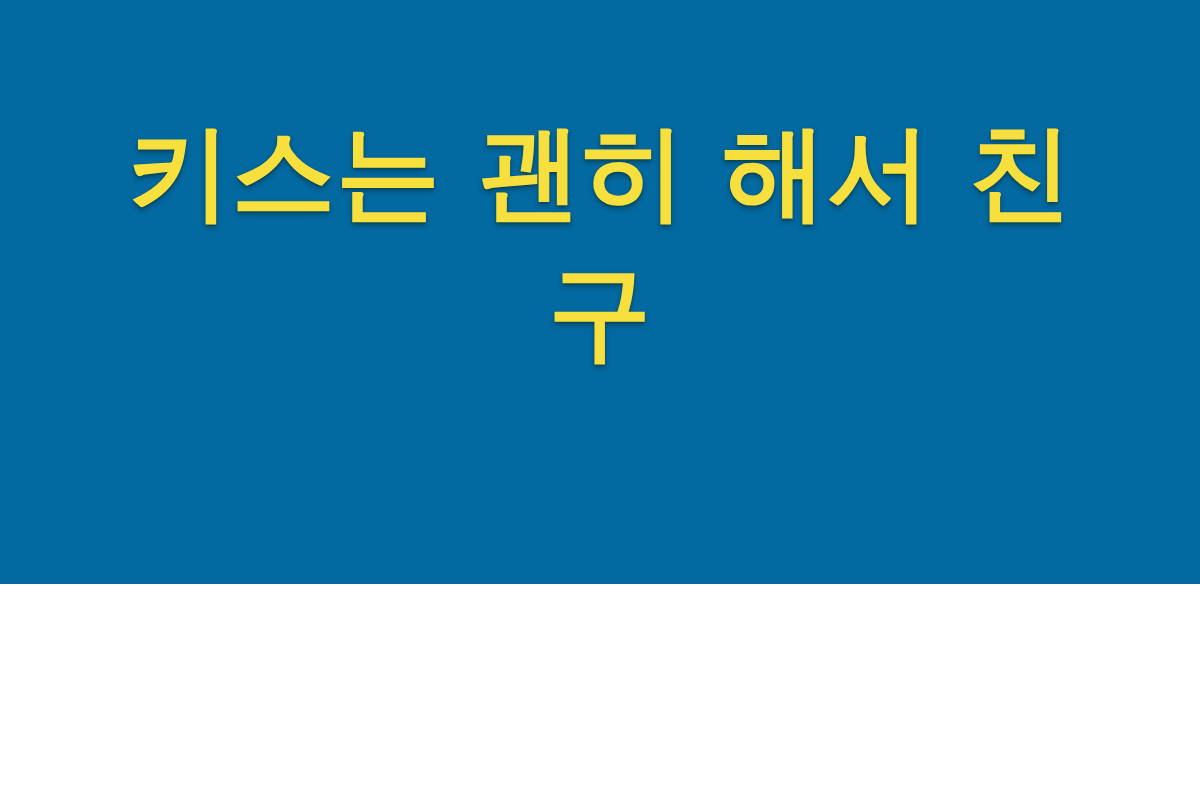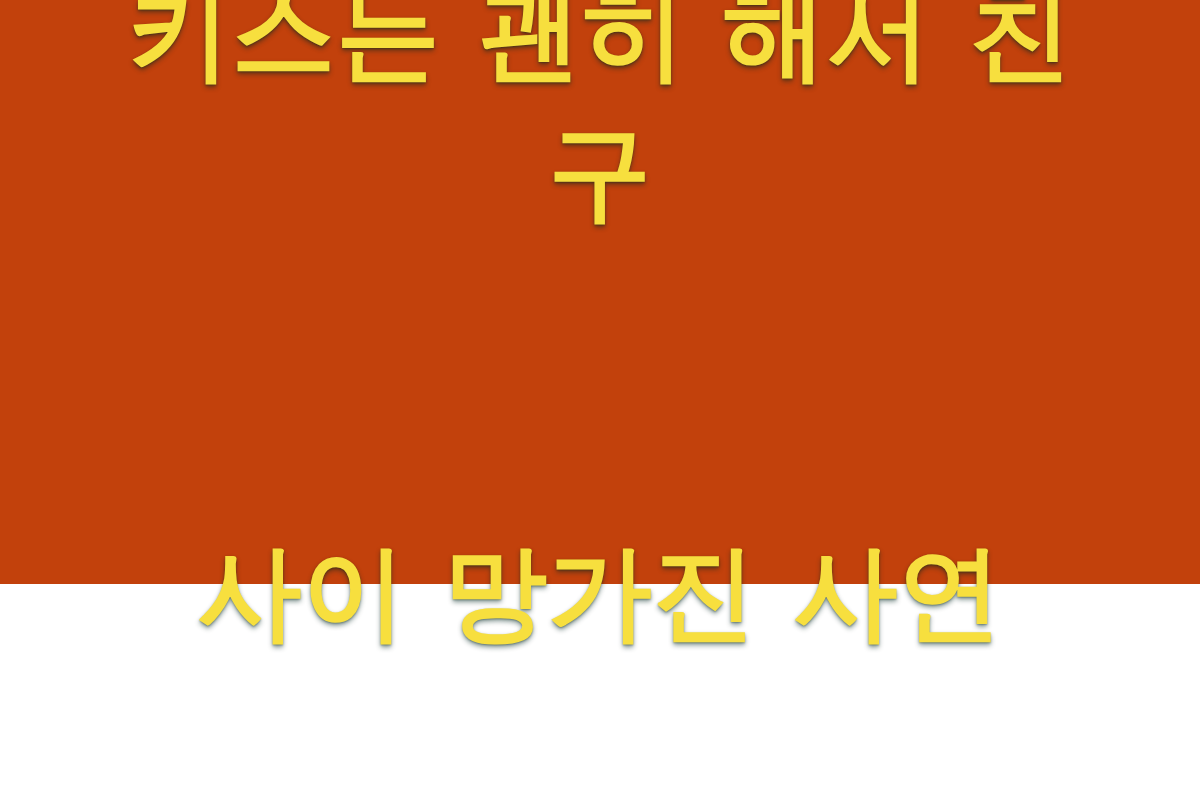--- a/index.html
+++ b/index.html
@@ -41,23 +41,22 @@
     margin-top: 40px;
   }
 
   .headline-line {
     display: block;
   }
 </style>
 </head>
 <body>
 
-<div id="banner" style="background: #c2410c; width: 1200px; height: 584px;">
+<div id="banner" style="background: #0369a1; width: 1200px; height: 584px;">
 
   <div id="headline" style="color: rgb(247, 223, 62); font-size: 104px; line-height: 140px; text-align: center;">
 
     <span class="headline-line">키스는 괜히 해서 친구</span>
 
-    <span class="headline-line">사이 망가진 사연</span>
 
   </div>
 
 </div>
 
 </body></html>

